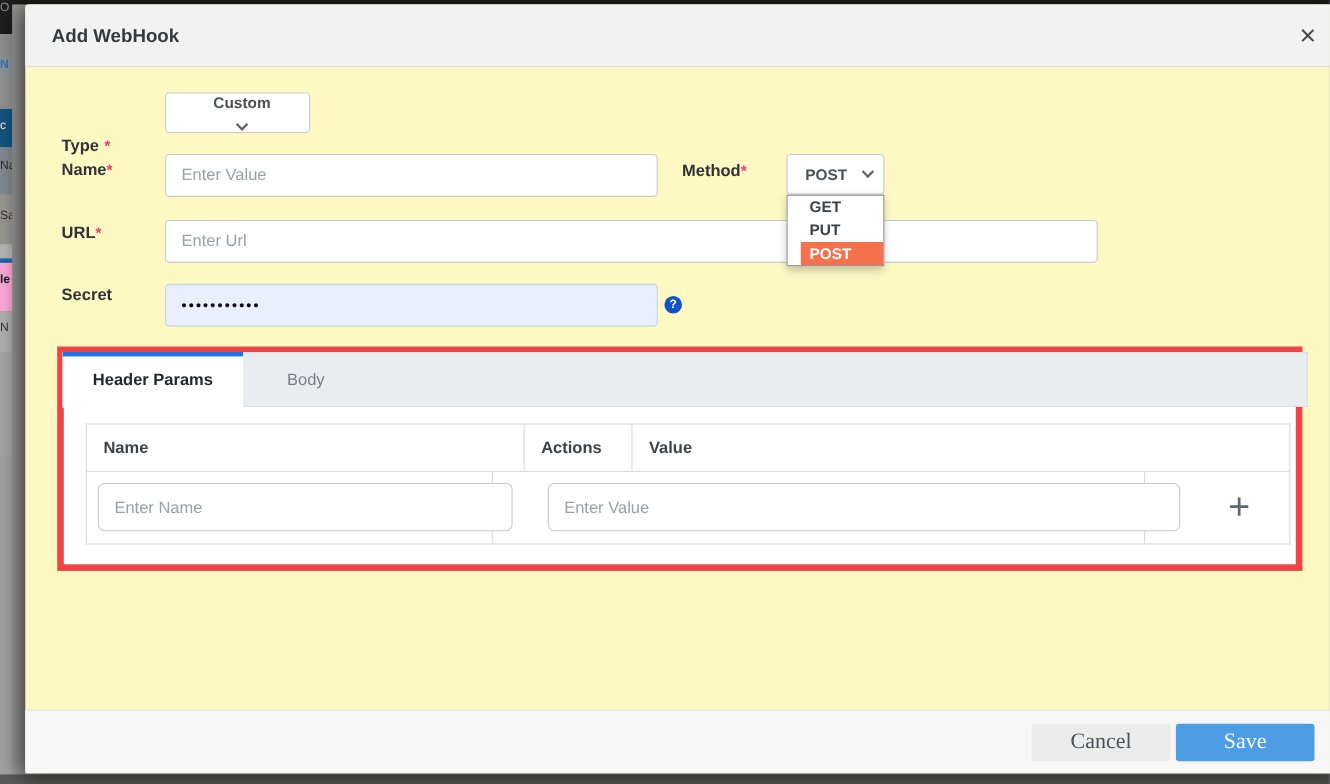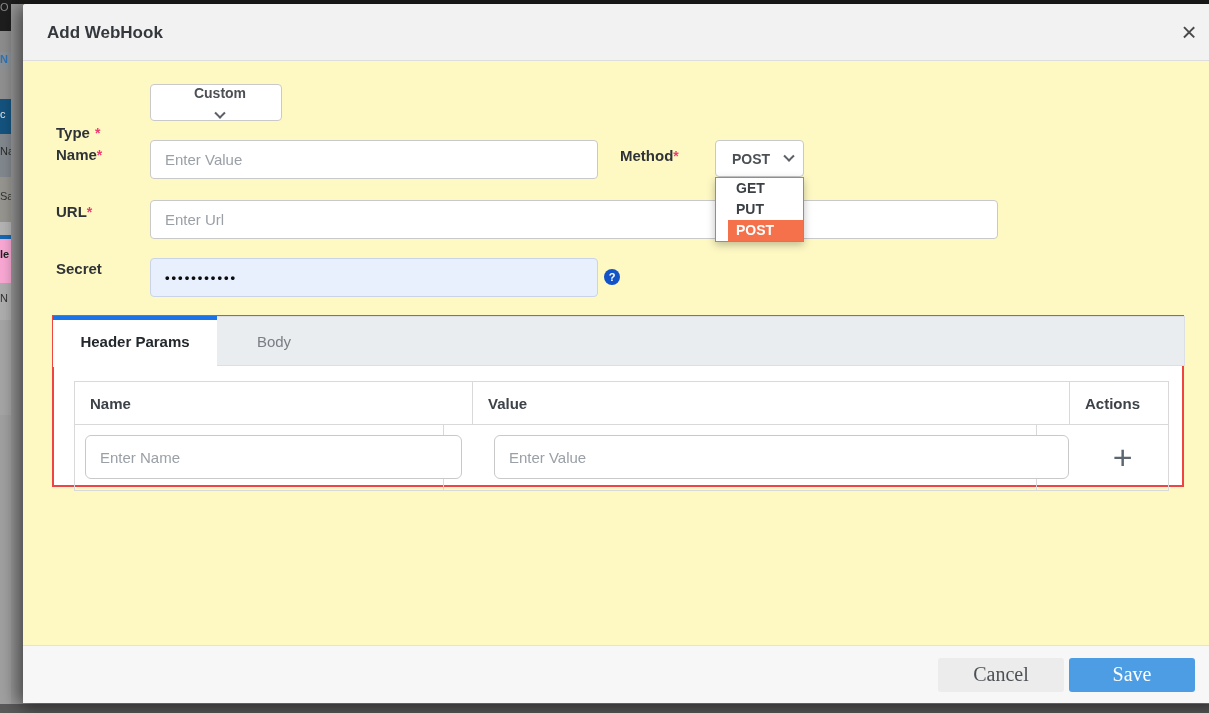--- a/index.html
+++ b/index.html
@@ -44,21 +44,21 @@
   .dd-list { position:absolute; left:692px; top:173px; width:89px; background:#fff; border:1px solid #8f8f8f;
              box-shadow:0 3px 8px rgba(0,0,0,.25); z-index:9; }
   .dd-opt { height:21px; line-height:21px; padding-left:8px; font-size:14px; font-weight:bold; color:#3b4045; cursor:pointer;margin-left:12px; }
   .dd-opt.selected { background:#f4714b; color:#ffffff; }
 
   
   .help-ic { position:absolute; left:581px; top:265px; width:16px; height:16px; border-radius:50%;
              background:#1254c8; color:#fff; font-size:11px; font-weight:bold; text-align:center; line-height:16px; cursor:pointer; }
 
   
-  .panel { position:absolute; left:29px; top:311px; width:1132px; height:172px; border:2px solid #ef4444; background:#fff; }
+  .panel { position:absolute; left:29px; top:311px; width:1132px; height:204px; border:6px solid #ef4444; background:#fff; }
   .tabstrip { position:absolute; left:-1px; top:-1px; width:1132px; height:50px; background:#e9edf0; border:1px solid #dcdfe3; }
   .tab-active { position:absolute; left:-1px; top:-1px; width:164px; height:51px; background:#ffffff;
                 border-top:4px solid #1a73e8; text-align:center; line-height:44px; font-size:15px; font-weight:bold;
                 color:#23282d; cursor:pointer; z-index:2; }
   .tab-idle { position:absolute; left:163px; top:0; width:114px; height:49px; text-align:center; line-height:49px;
               font-size:15px; color:#7a7e83; cursor:pointer; z-index:2; }
 
   
   .ptable { position:absolute; left:20px; top:64px; width:1095px; height:110px; border:1px solid #d9d9d9; }
   .prow { display:flex; width:100%; }
@@ -153,25 +153,25 @@
     <div class="panel">
       <div class="tabstrip"></div>
       <div class="tab-active">Header Params</div>
       <div class="tab-idle">Body</div>
 
       <div class="ptable">
         <div class="prow head">
           <div class="pcell c-name">
             <span class="hdr-txt">Name</span>
           </div>
+          <div class="pcell c-act">
+            <span class="hdr-txt">Actions</span>
+          </div>
           <div class="pcell c-value">
             <span class="hdr-txt">Value</span>
-          </div>
-          <div class="pcell c-act">
-            <span class="hdr-txt">Actions</span>
           </div>
         </div>
         <div class="prow body">
           <div class="pcell c-name">
             <input class="cell-input" style="left: 10px; width: 377px;" type="text" placeholder="Enter Name">
           </div>
           <div class="pcell c-value">
             <input class="cell-input" style="left: 10px; width: 575px;" type="text" placeholder="Enter Value">
           </div>
           <div class="pcell c-act">

